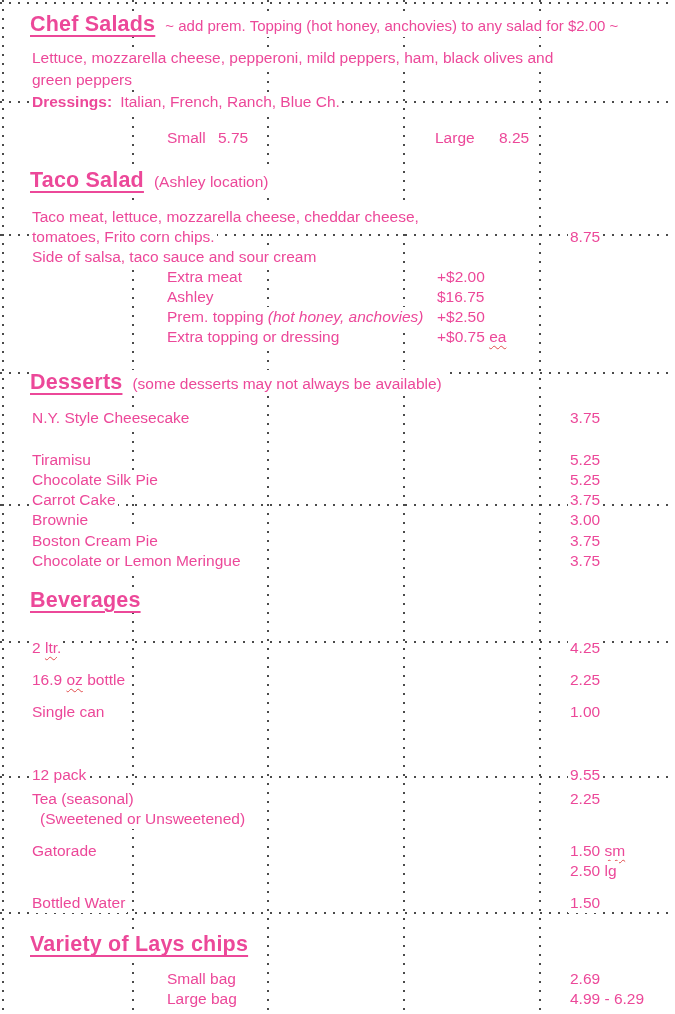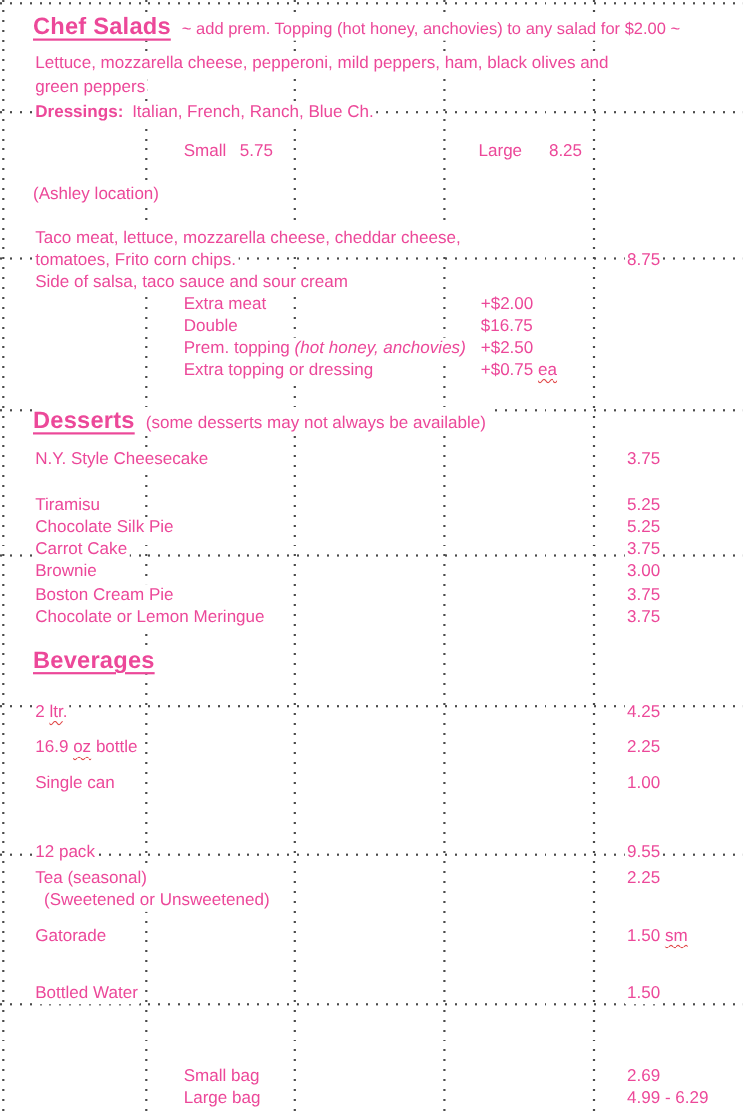--- a/index.html
+++ b/index.html
@@ -67,38 +67,39 @@
     <span class="name"><span class="bold">Dressings:</span><span class="gap8"></span><span>Italian, French, Ranch, Blue Ch.</span></span>
   </div>
   <div class="row" style="top:128px">
     <span class="sz" style="left:165px">Small</span>
     <span class="sz" style="left:216px">5.75</span>
     <span class="sz" style="left:433px">Large</span>
     <span class="sz" style="left:497px">8.25</span>
   </div>
 
   <div class="heading-row" style="top:168px">
+    <span class="heading">Taco Salad</span>
     <span class="subtitle">(Ashley location)</span>
   </div>
   <div class="row" style="top:207px">
       <span class="name">Taco meat, lettuce, mozzarella cheese, cheddar cheese,</span>
     </div>
   <div class="row" style="top:227px">
     <span class="name">tomatoes, Frito corn chips.</span>
     <span class="price">8.75</span>
   </div>
   <div class="row" style="top:247px">
       <span class="name">Side of salsa, taco sauce and sour cream</span>
     </div>
   <div class="row" style="top:267px">
     <span class="name indent">Extra meat</span>
     <span class="price mid">+$2.00</span>
   </div>
   <div class="row" style="top:287px">
-    <span class="name indent">Double</span>
+    <span class="name indent">Ashley</span>
     <span class="price mid">$16.75</span>
   </div>
   <div class="row" style="top:307px">
     <span class="name indent"><span>Prem. topping </span><span class="ital">(hot honey, anchovies)</span></span>
     <span class="price mid">+$2.50</span>
   </div>
   <div class="row" style="top:327px">
     <span class="name indent">Extra topping or dressing</span>
     <span class="price mid"><span>+$0.75 </span><span class="sp">ea</span></span>
   </div>
@@ -159,25 +160,31 @@
     <span class="name">Tea (seasonal)</span>
     <span class="price">2.25</span>
   </div>
   <div class="row" style="top:809px">
     <span class="name indent-sm">(Sweetened or Unsweetened)</span>
   </div>
   <div class="row" style="top:841px">
     <span class="name">Gatorade</span>
     <span class="price"><span>1.50 </span><span class="sp">sm</span></span>
   </div>
+  <div class="row" style="top:861px">
+    <span class="price">2.50 lg</span>
+  </div>
   <div class="row" style="top:893px">
     <span class="name">Bottled Water</span>
     <span class="price">1.50</span>
   </div>
 
+  <div class="heading-row" style="top:932px">
+    <span class="heading">Variety of Lays chips</span>
+  </div>
   <div class="row" style="top:969px">
     <span class="name indent">Small bag</span>
     <span class="price">2.69</span>
   </div>
   <div class="row" style="top:989px">
     <span class="name indent">Large bag</span>
     <span class="price">4.99 - 6.29</span>
   </div>
 
 </div>

